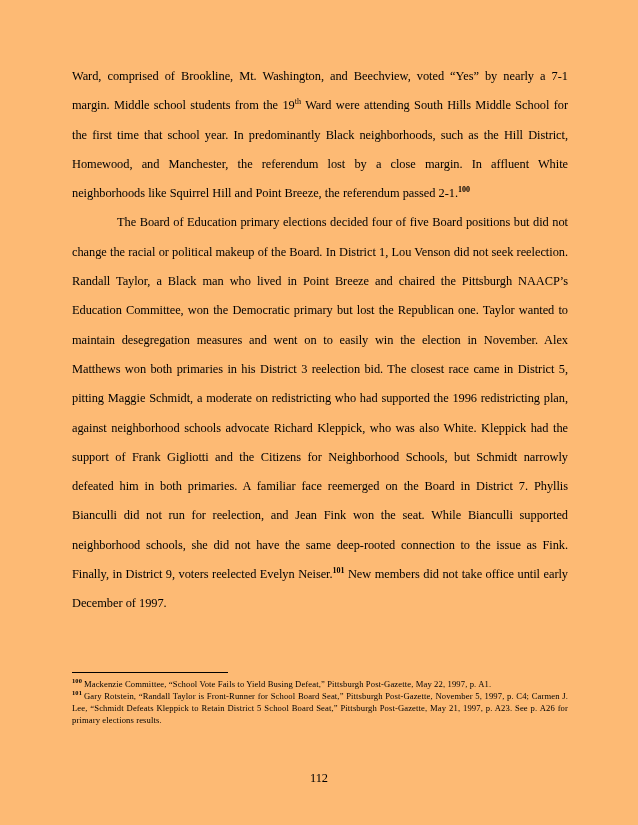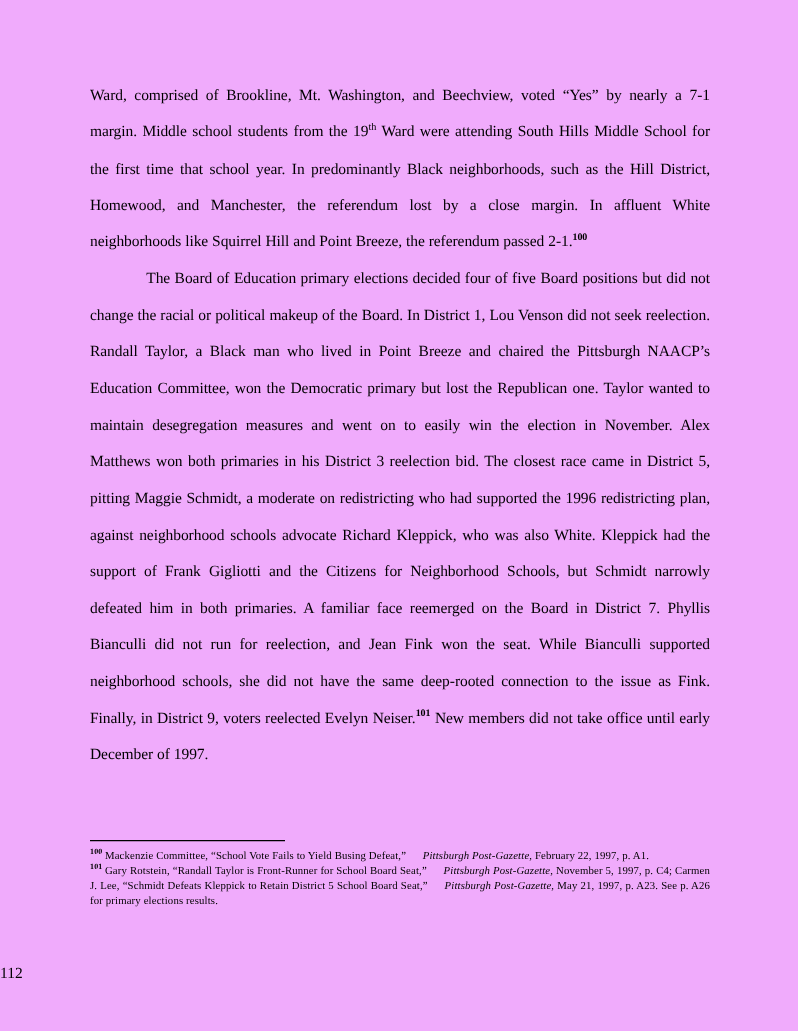--- a/index.html
+++ b/index.html
@@ -8,21 +8,21 @@
     background: #ffffff;
   }
   body {
     font-family: "Liberation Serif", "DejaVu Serif", serif;
     color: #000000;
   }
   #page {
     position: relative;
     width: 638px;
     height: 825px;
-    background: #f0abfc;
+    background: #fdba74;
     overflow: hidden;
     box-sizing: border-box;
   }
   #body-block {
     position: absolute;
     left: 72px;
     top: 62px;
     width: 496px;
   }
   .para {
@@ -70,44 +70,42 @@
     letter-spacing: 0.12px;
   }
   .fn-marker {
     font-size: 6.4px;
     vertical-align: super;
     line-height: 0;
     font-weight: bold;
     padding-right: 2px;
   }
   .ital {
-    font-style: italic;
-    margin-left: 11px;
   }
   #page-number {
     position: absolute;
     left: 0;
     top: 770px;
     width: 638px;
-    text-align: left;
+    text-align: center;
     font-size: 12.4px;
     line-height: 16px;
   }
 </style>
 </head>
 <body>
 
 <div id="page">
 
   <div id="body-block">
     <p class="para"><span>Ward, comprised of Brookline, Mt. Washington, and Beechview, voted “Yes” by nearly a 7-1 margin.  Middle school students from the 19</span><sup class="sup-th">th</sup><span> Ward were attending South Hills Middle School for the first time that school year.  In predominantly Black neighborhoods, such as the Hill District, Homewood, and Manchester, the referendum lost by a close margin.  In affluent White neighborhoods like Squirrel Hill and Point Breeze, the referendum passed 2-1.</span><sup class="sup">100</sup></p>
     <p class="para indented"><span>The Board of Education primary elections decided four of five Board positions but did not change the racial or political makeup of the Board.  In District 1, Lou Venson did not seek reelection.  Randall Taylor, a Black man who lived in Point Breeze and chaired the Pittsburgh NAACP’s Education Committee, won the Democratic primary but lost the Republican one.  Taylor wanted to maintain desegregation measures and went on to easily win the election in November.  Alex Matthews won both primaries in his District 3 reelection bid.  The closest race came in District 5, pitting Maggie Schmidt, a moderate on redistricting who had supported the 1996 redistricting plan, against neighborhood schools advocate Richard Kleppick, who was also White.  Kleppick had the support of Frank Gigliotti and the Citizens for Neighborhood Schools, but Schmidt narrowly defeated him in both primaries.  A familiar face reemerged on the Board in District 7.  Phyllis Bianculli did not run for reelection, and Jean Fink won the seat.  While Bianculli supported neighborhood schools, she did not have the same deep-rooted connection to the issue as Fink.  Finally, in District 9, voters reelected Evelyn Neiser.</span><sup class="sup">101</sup><span>  New members did not take office until early December of 1997.</span></p>
   </div>
 
   <div id="footnote-area">
     <div id="footnote-rule"></div>
-    <p class="footnote"><sup class="fn-marker">100</sup><span>Mackenzie Committee, “School Vote Fails to Yield Busing Defeat,” </span><span class="ital">Pittsburgh Post-Gazette</span><span>, February 22, 1997, p. A1.</span></p>
+    <p class="footnote"><sup class="fn-marker">100</sup><span>Mackenzie Committee, “School Vote Fails to Yield Busing Defeat,” </span><span class="ital">Pittsburgh Post-Gazette</span><span>, May 22, 1997, p. A1.</span></p>
     <p class="footnote"><sup class="fn-marker">101</sup><span>Gary Rotstein, “Randall Taylor is Front-Runner for School Board Seat,” </span><span class="ital">Pittsburgh Post-Gazette</span><span>, November 5, 1997, p. C4; Carmen J. Lee, “Schmidt Defeats Kleppick to Retain District 5 School Board Seat,” </span><span class="ital">Pittsburgh Post-Gazette</span><span>, May 21, 1997, p. A23.  See p. A26 for primary elections results.</span></p>
   </div>
 
   <div id="page-number">112</div>
 
 </div>
 
 </body></html>

